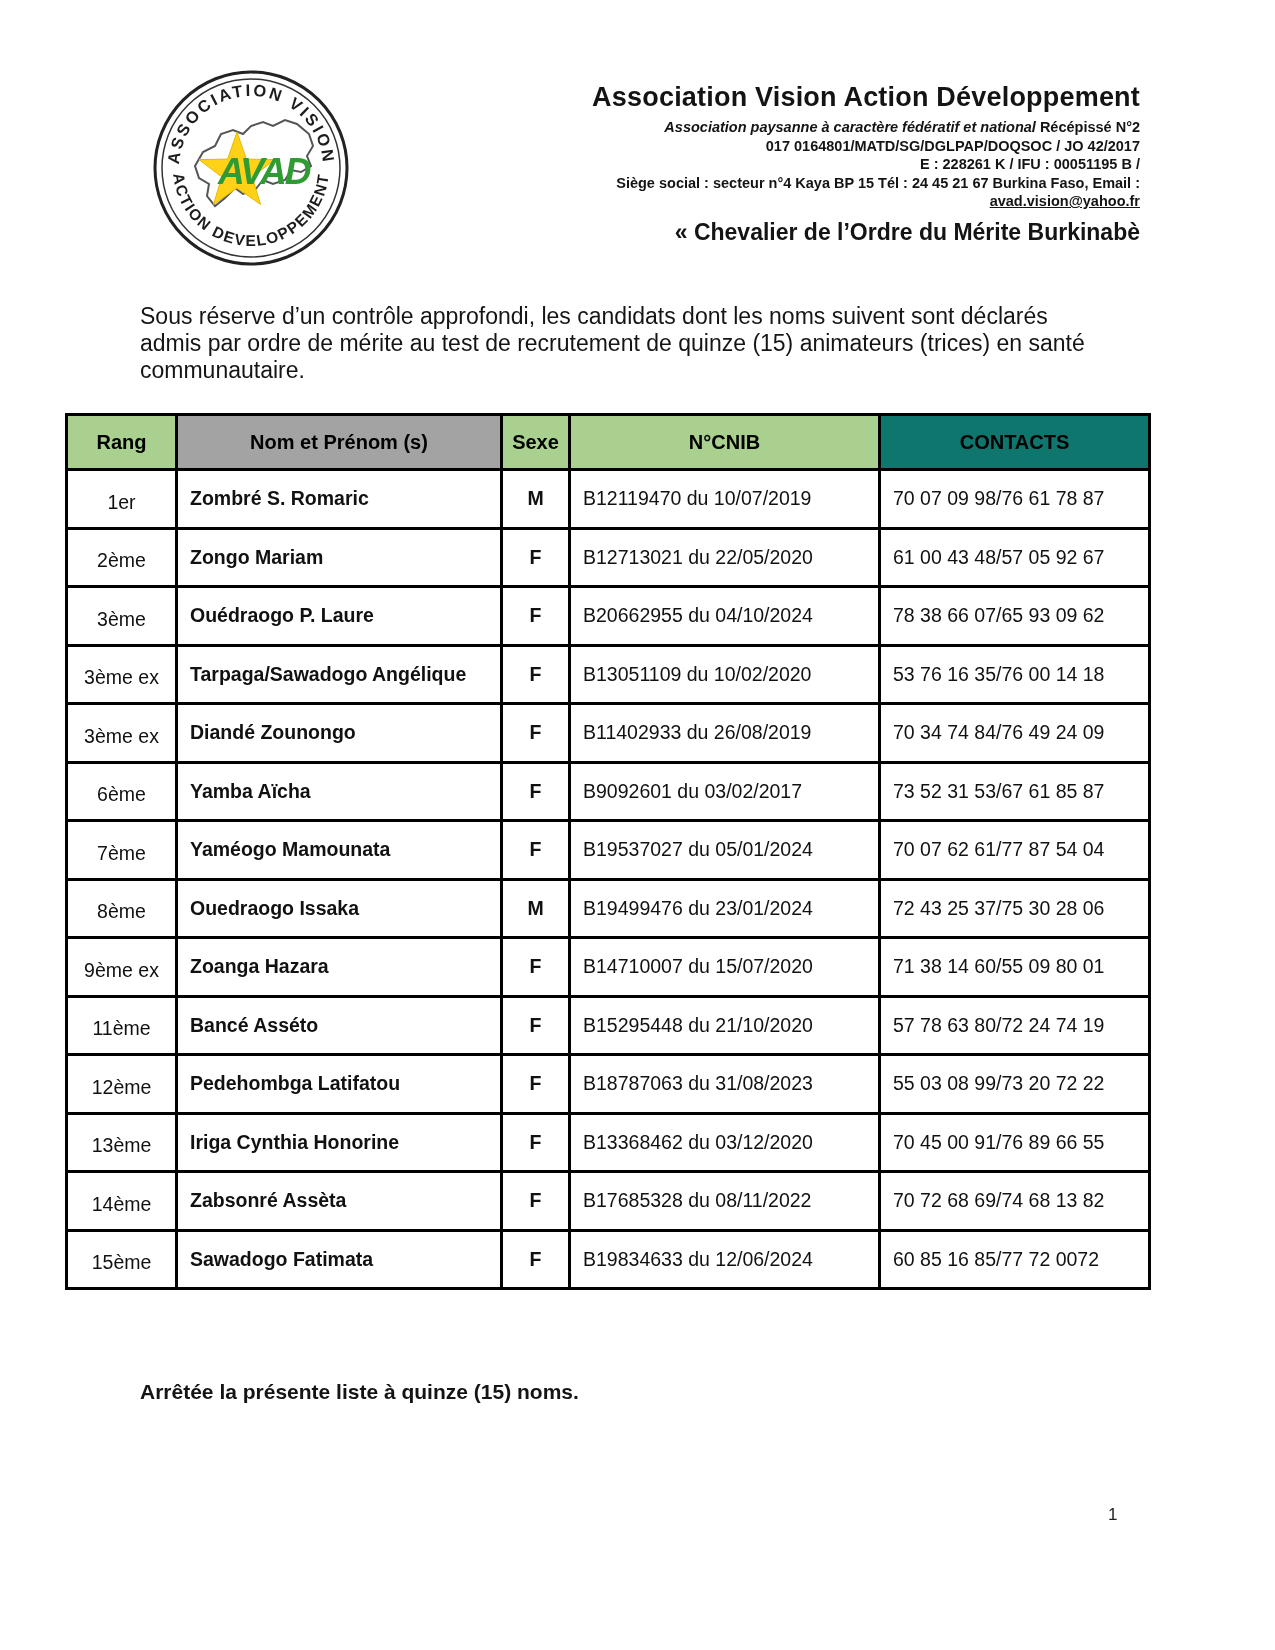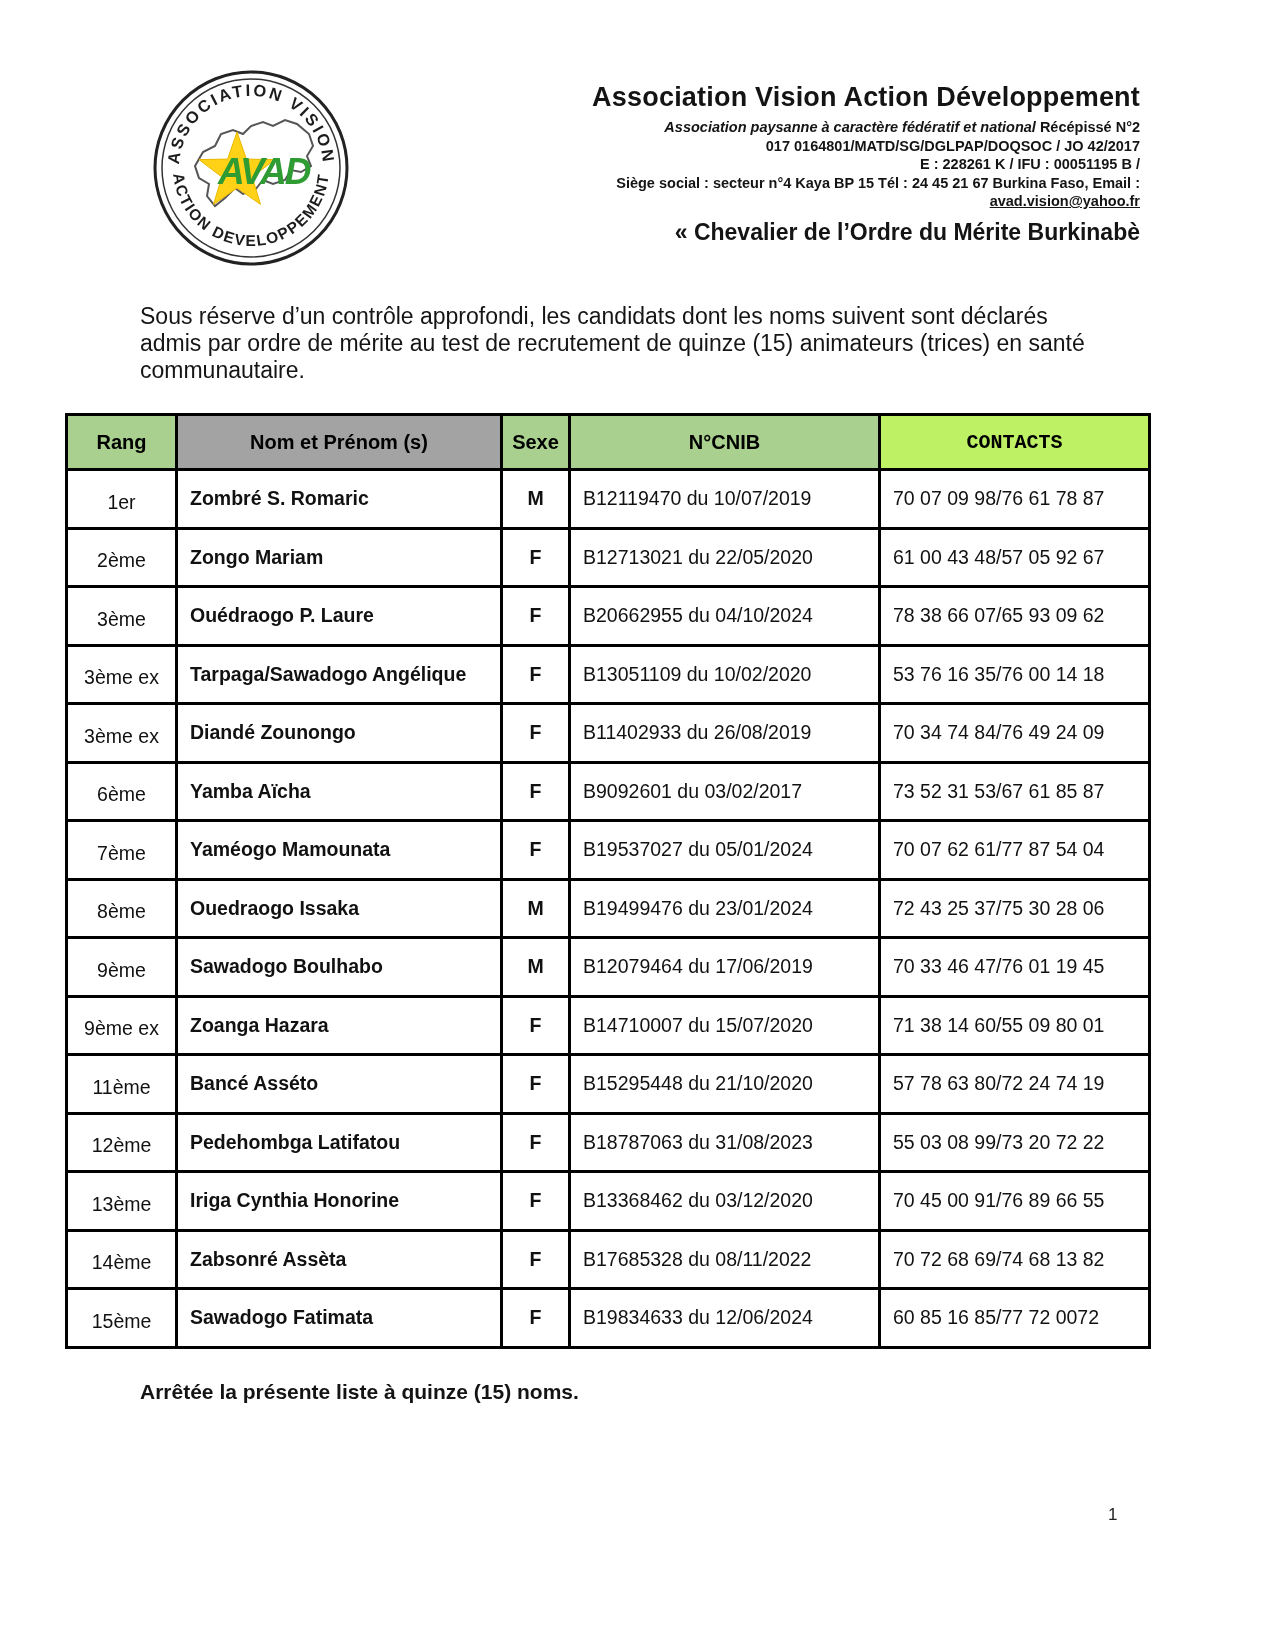--- a/index.html
+++ b/index.html
@@ -172,21 +172,21 @@
       <col style="width:68px">
       <col style="width:310px">
       <col style="width:270px">
     </colgroup>
     <thead>
       <tr>
         <th class="hdr" style="background: rgb(169, 208, 142);">Rang</th>
         <th class="hdr" style="background: #a3a3a3; margin-left: 29px;">Nom et Prénom (s)</th>
         <th class="hdr" style="background: rgb(169, 208, 142); margin-top: 18px;">Sexe</th>
         <th class="hdr" style="background: rgb(169, 208, 142);">N°CNIB</th>
-        <th class="hdr" style="background: #bef264; font-family: Liberation Mono, monospace;">CONTACTS</th>
+        <th class="hdr" style="background: #0f766e;">CONTACTS</th>
       </tr>
     </thead>
     <tbody id="results-body">
         <tr>
           <td class="c-rang">1er</td>
           <td class="c-nom">Zombré S. Romaric</td>
           <td class="c-sexe">M</td>
           <td class="c-cnib">B12119470 du 10/07/2019</td>
           <td class="c-contact">70 07 09 98/76 61 78 87</td>
         </tr>
@@ -233,27 +233,20 @@
           <td class="c-contact">70 07 62 61/77 87 54 04</td>
         </tr>
         <tr>
           <td class="c-rang">8ème</td>
           <td class="c-nom">Ouedraogo Issaka</td>
           <td class="c-sexe">M</td>
           <td class="c-cnib">B19499476 du 23/01/2024</td>
           <td class="c-contact">72 43 25 37/75 30 28 06</td>
         </tr>
         <tr>
-          <td class="c-rang">9ème</td>
-          <td class="c-nom">Sawadogo Boulhabo</td>
-          <td class="c-sexe">M</td>
-          <td class="c-cnib">B12079464 du 17/06/2019</td>
-          <td class="c-contact">70 33 46 47/76 01 19 45</td>
-        </tr>
-        <tr>
           <td class="c-rang">9ème ex</td>
           <td class="c-nom">Zoanga Hazara</td>
           <td class="c-sexe">F</td>
           <td class="c-cnib">B14710007 du 15/07/2020</td>
           <td class="c-contact">71 38 14 60/55 09 80 01</td>
         </tr>
         <tr>
           <td class="c-rang">11ème</td>
           <td class="c-nom">Bancé Asséto</td>
           <td class="c-sexe">F</td>

